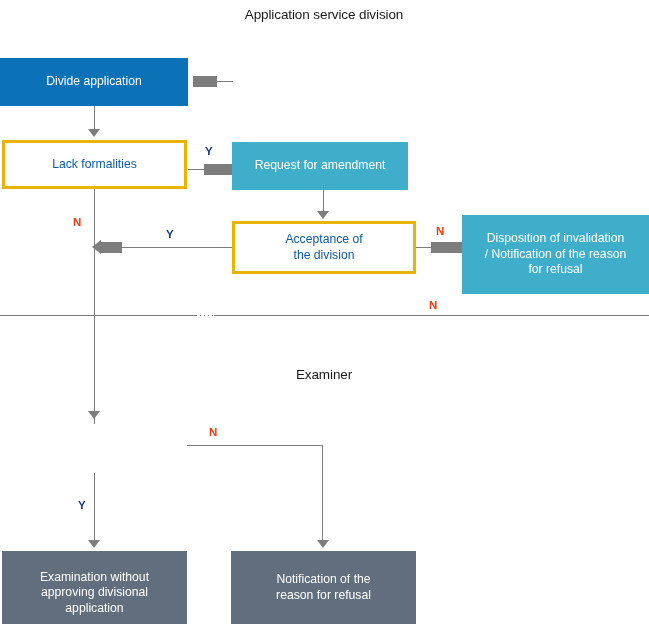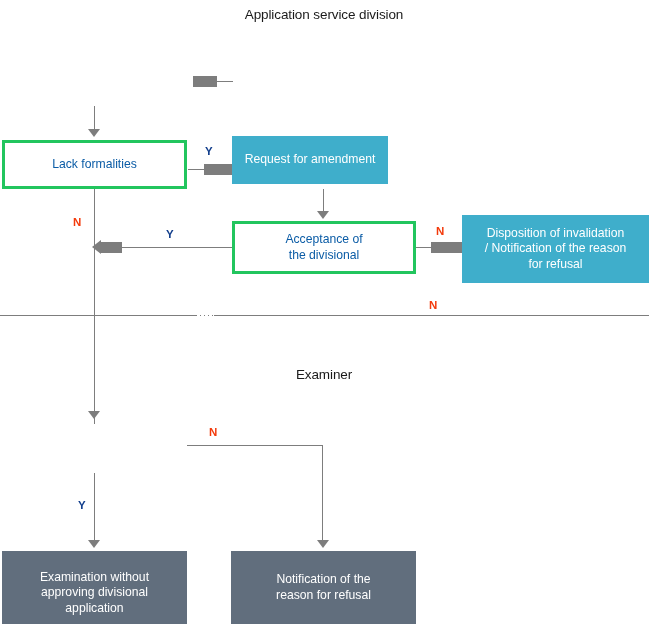--- a/index.html
+++ b/index.html
@@ -53,21 +53,21 @@
   .node.filled-orange {
     background: #D0900D;
     color: #ffffff;
   }
   .node.filled-slate {
     background: #616E7D;
     color: #ffffff;
   }
   .node.outline-blue {
     background: #ffffff;
-    border: 3px solid #22c55e;
+    border: 3px solid #eab308;
     color: #0B5CA6;
   }
 
   
   .vline {
     position: absolute;
     width: 1px;
     background: #7d7d7d;
   }
   .hline {
@@ -141,59 +141,60 @@
 </style>
 </head>
 <body>
 
 <div id="canvas">
 
   <div class="section-title" style="left:269px; top:367px; width:110px;">Examiner</div>
 
   <div class="section-title" style="left:229px; top:7px; width:190px;">Application service division</div>
 
+  <div class="node filled-blue" style="left:0px; top:58px; width:188px; height:48px;">Divide application</div>
 
   <div class="stub" style="left:193px; top:76px; width:24px; height:11px;"></div>
   <div class="hline" style="left:216px; top:81px; width:17px;"></div>
 
 
   <div class="vline" style="left:94px; top:106px; width:1px; height:25px;"></div>
   <div class="arrow-down" style="left:88px; top:129px;"></div>
 
   <div class="node outline-blue" style="left:2px; top:140px; width:185px; height:49px;">Lack formalities</div>
 
   <div class="hline" style="left:188px; top:169px; width:17px;"></div>
   <div class="stub" style="left:204px; top:164px; width:30px; height:11px;"></div>
   <div class="lbl lbl-y" style="left:205px; top:146px;">Y</div>
 
-  <div class="node filled-teal" style="left:232px; top:136px; width:156px; height:48px;">Request for amendment</div>
+  <div class="node filled-teal" style="left:232px; top:142px; width:176px; height:48px;">Request for amendment</div>
 
   <div class="vline" style="left:323px; top:189px; width:1px; height:24px;"></div>
   <div class="arrow-down" style="left:317px; top:211px;"></div>
 
   <div class="vline" style="left:94px; top:189px; width:1px; height:235px;"></div>
   <div class="lbl lbl-n" style="left:73px; top:217px;">N</div>
 
   <div class="node outline-blue" style="left:232px; top:221px; width:184px; height:53px;">
     <span style="white-space:pre-line;">Acceptance of
-the divisional</span>
+the division</span>
   </div>
 
   <div class="hline" style="left:120px; top:247px; width:112px;"></div>
   <div class="arrow-left-thick" style="left:92px; top:242px; width:30px;">
     <div class="tail" style="width:22px;"></div>
     <div class="head"></div>
   </div>
   <div class="lbl lbl-y" style="left:166px; top:229px;">Y</div>
 
   <div class="hline" style="left:416px; top:247px; width:16px;"></div>
   <div class="stub" style="left:431px; top:242px; width:32px; height:11px;"></div>
   <div class="lbl lbl-n" style="left:436px; top:226px;">N</div>
 
-  <div class="node filled-teal" style="left:462px; top:215px; width:187px; height:68px;">
+  <div class="node filled-teal" style="left:462px; top:215px; width:187px; height:79px;">
     <span style="white-space:pre-line;">Disposition of invalidation
 / Notification of the reason
 for refusal</span>
   </div>
 
   <div class="divider-seg" style="left:0px; top:315px; width:196px;"></div>
   <div class="divider-dots" style="left:196px; top:315px; width:18px;"></div>
   <div class="divider-seg" style="left:214px; top:315px; width:435px;"></div>
 
   <div class="lbl lbl-n" style="left:429px; top:300px;">N</div>

